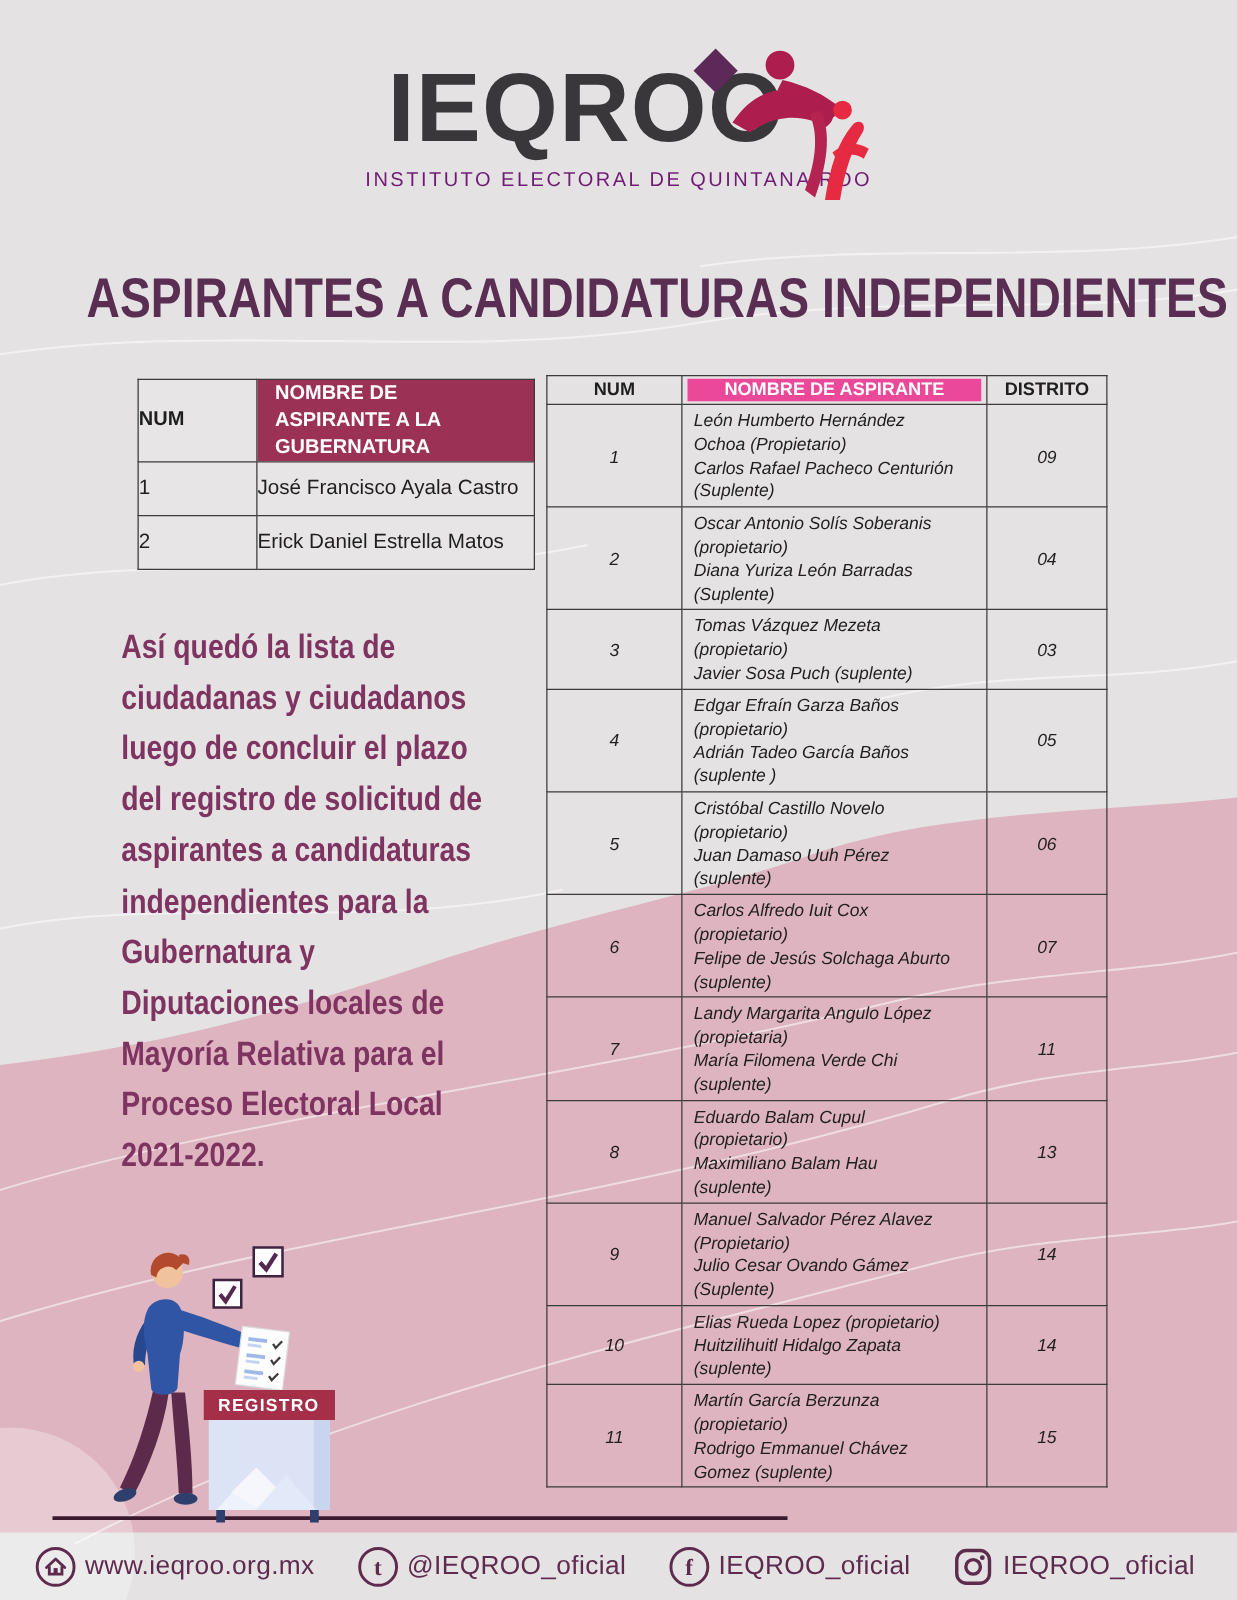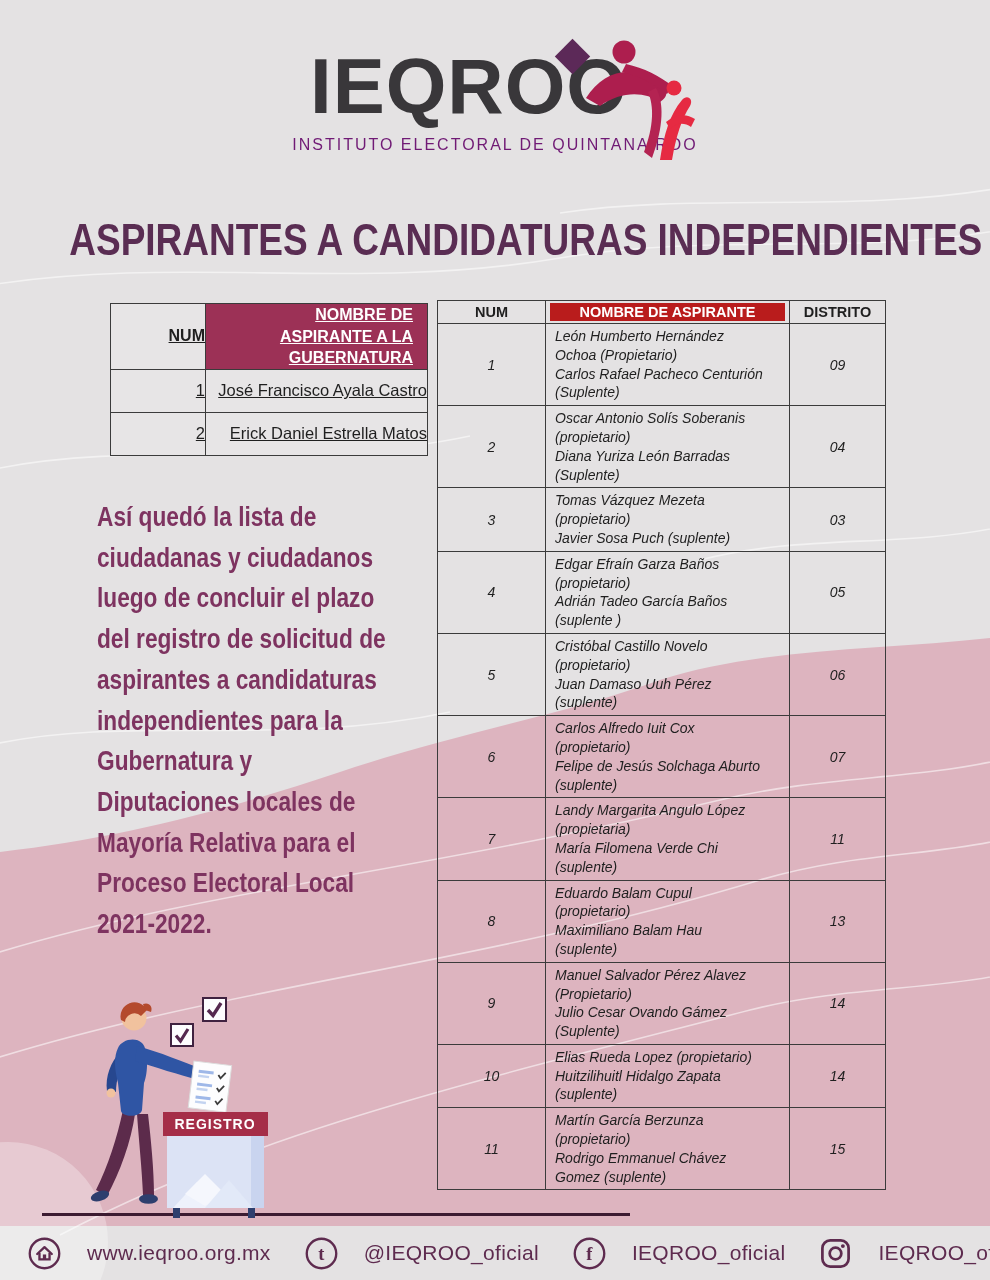--- a/index.html
+++ b/index.html
@@ -29,33 +29,33 @@
     text-align:center; font-size:43px; font-weight:bold; color:#5a2d53;
     transform:scale(0.86,1.04); transform-origin:center top; letter-spacing:0px;
     white-space:nowrap;
   }
 
   
   table{ border-collapse:collapse; }
   td,th{ border:1.8px solid #3b3b3b; }
 
   .gub-table{ position:absolute; left:110px; top:303px; width:318px; table-layout:fixed; }
-  .gub-table th, .gub-table td{ background:#e7e5e6; text-align:right; vertical-align:middle;text-decoration:underline; }
+  .gub-table th, .gub-table td{ background:#e7e5e6; text-align:left; vertical-align:middle; }
   .gub-table .num-col{ width:95px; }
   .gub-table thead th{ height:65px; font-size:16px; font-weight:bold; }
   .gub-table th.name-h{ background:#9c3156; color:#ffffff; font-size:16px; line-height:1.35; padding:0 14px; }
   .gub-table tbody td{ height:43px; font-size:16.5px; }
 
   .dist-table{ position:absolute; left:437px; top:300px; width:448px; table-layout:fixed; }
   .dist-table .num-col{ width:108px; }
   .dist-table .name-col{ width:244px; }
   .dist-table .dist-col{ width:96px; }
   .dist-table thead th{ height:23px; font-size:14.5px; font-weight:bold; padding:0; }
   .dist-table thead .maroon-fill{
-    display:block; margin:1px 4px; padding:1px 0; background:#b91c1c; color:#fff;
+    display:block; margin:1px 4px; padding:1px 0; background:#ec4899; color:#fff;
   }
   .dist-table tbody td{ font-size:14px; vertical-align:middle;font-style:italic; }
   .dist-table tbody td.num-cell, .dist-table tbody td.dist-cell{ text-align:center; }
   .dist-table tbody td.name-cell{
     padding:3px 4px 3px 9px; line-height:18.8px; white-space:pre-line; text-align:left;
   }
 
   
   .announcement{
     position:absolute; left:97px; top:497px; width:410px;
@@ -65,21 +65,21 @@
   }
 
   
   .ground-line{ position:absolute; left:42px; top:1213px; width:588px; height:3px; background:#3c1b31; }
   .illustration{ position:absolute; left:85px; top:990px; }
   .registro-label{ font-family:"Liberation Sans", sans-serif; font-weight:bold; font-size:14px; letter-spacing:1px; fill:#ffffff; }
 
   
   .footer{ position:absolute; left:0; bottom:0; width:990px; height:54px; }
   .footer ul{ list-style:none; display:flex; align-items:center; height:100%; padding-left:28px; gap:34px; }
-  .footer li{ display:flex; align-items:center; gap:26px; color:#5e2b4f; font-size:21px; font-weight:500; letter-spacing:0.3px; }
+  .footer li{ display:flex; align-items:center; gap:7px; color:#5e2b4f; font-size:21px; font-weight:500; letter-spacing:0.3px; }
   .footer .f-icon{ display:inline-flex; width:33px; height:33px; }
   .footer .f-icon svg{ width:100%; height:100%; }
 </style>
 </head>
 <body>
 
 <div class="page">
 
   <svg class="bg-decor" width="990" height="1280" viewBox="0 0 990 1280">
     <path d="M0,852 C120,838 220,812 340,772 C460,732 560,716 660,680 C760,648 880,650 990,638 L990,1226 L0,1226 Z" fill="#ddb4bf"></path>

